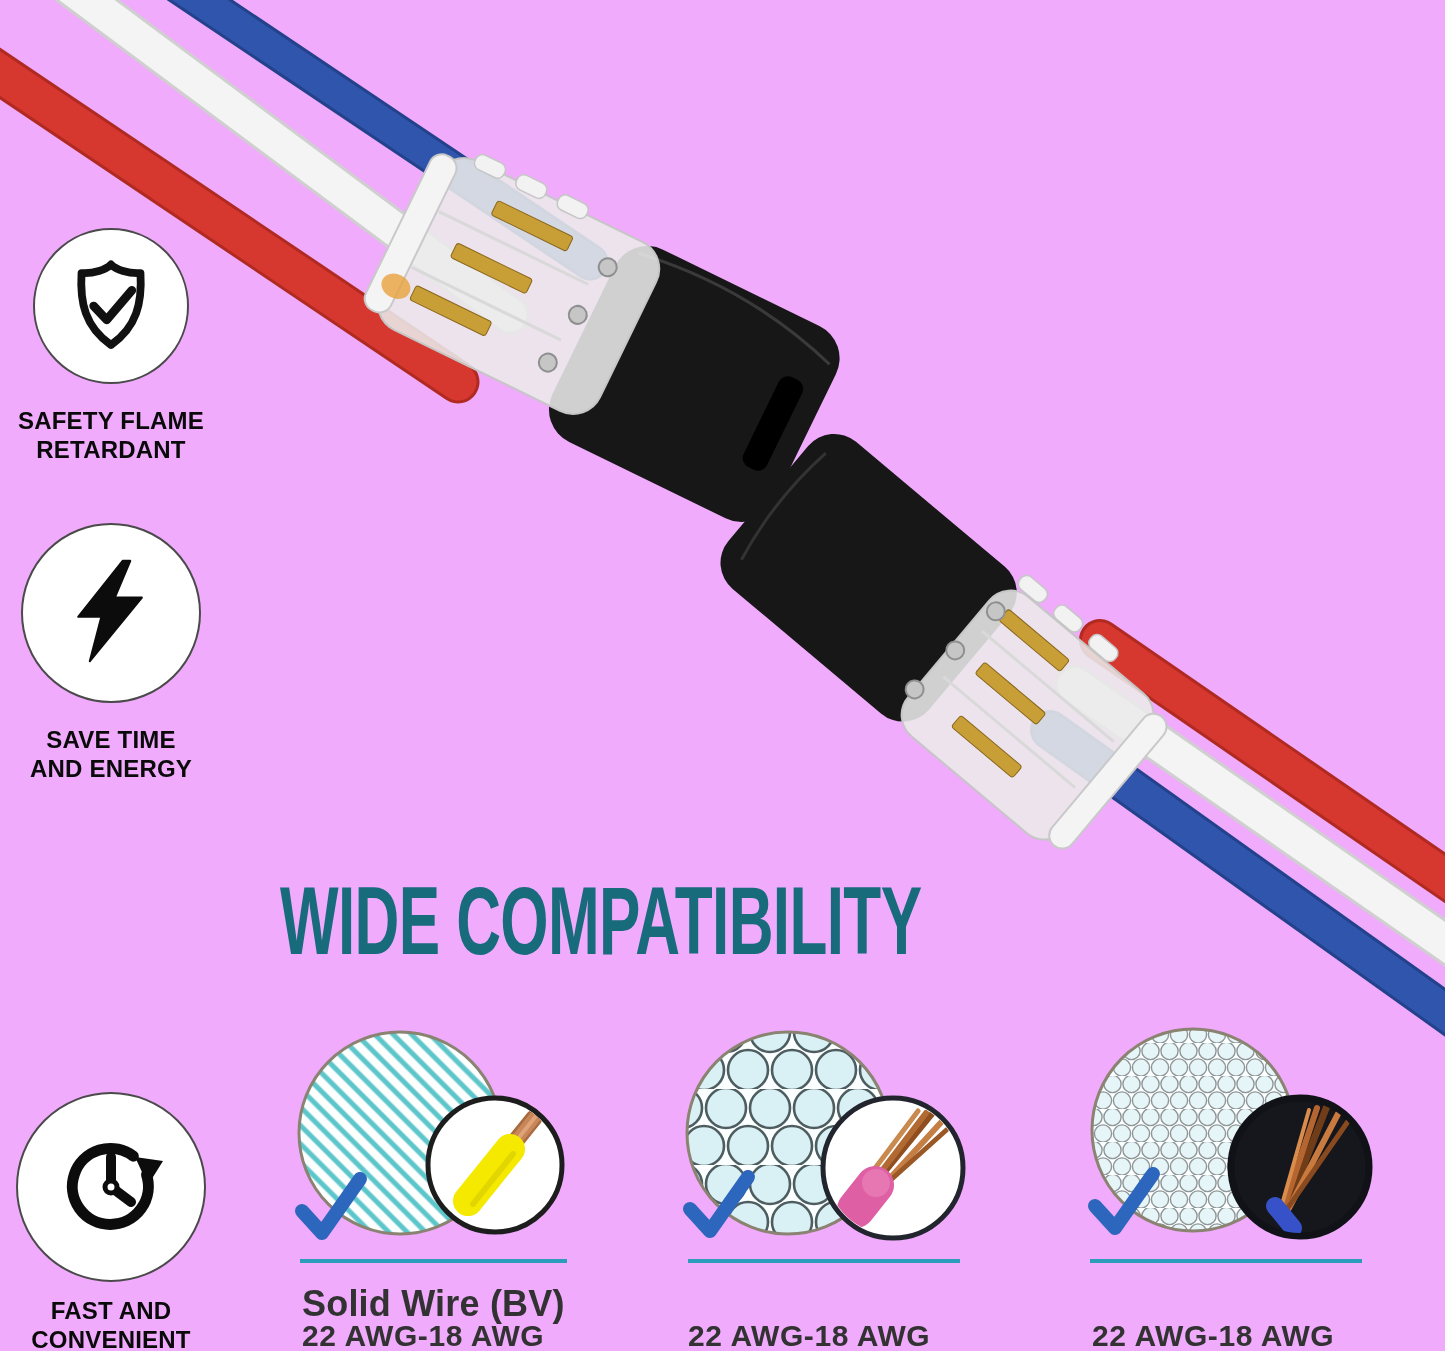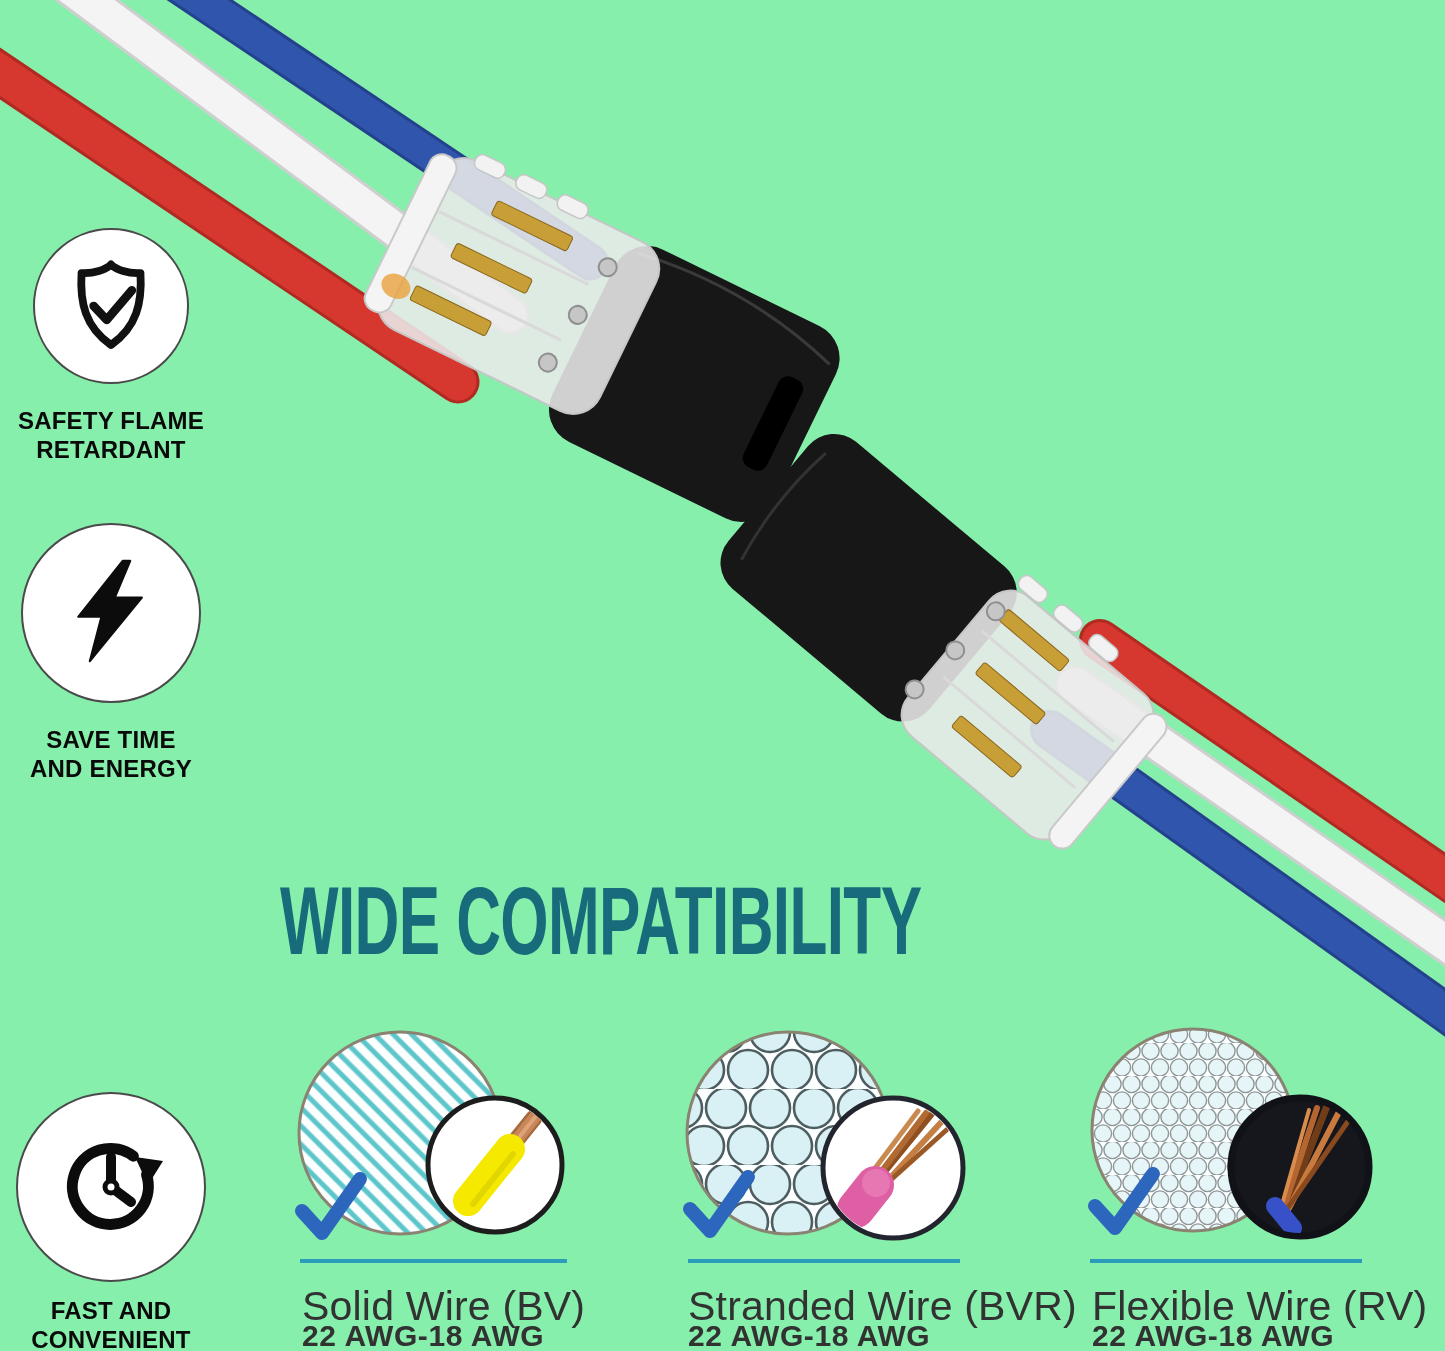--- a/index.html
+++ b/index.html
@@ -1,17 +1,17 @@
 <!DOCTYPE html>
 <html><head>
 <meta charset="utf-8">
 <style>
   html,body{margin:0;padding:0;background:#fff;}
   .canvas{
-    position:relative;width:1445px;height:1351px;background:#86efac;overflow:hidden;
+    position:relative;width:1445px;height:1351px;background:#f0abfc;overflow:hidden;
     font-family:"Liberation Sans", sans-serif;
   }
   svg{display:block;}
   .photo-layer{position:absolute;left:0;top:0;}
   
   .feature{position:absolute;left:8px;width:206px;text-align:center;}
   .icon-circle{
     margin:0 auto;border:2px solid #4a4a4a;border-radius:50%;
     display:flex;align-items:center;justify-content:center;background:#fff;
   }
@@ -27,21 +27,21 @@
   
   .title-wrap{position:absolute;left:280px;top:872px;width:1100px;}
   .main-title{
     margin:0;font-size:97px;font-weight:bold;line-height:1;
     transform:scaleX(0.64);transform-origin:left top;
     letter-spacing:-1px;white-space:nowrap;
   }
   
   .card-svg{position:absolute;}
   .divider{position:absolute;top:1259px;height:4px;background:#2b9dba;}
-  .wire-name{position:absolute;top:1283px;font-size:41px;font-weight:normal;color:#323232;letter-spacing:0.2px;}
+  .wire-name{position:absolute;top:1283px;font-size:36px;font-weight:bold;color:#323232;letter-spacing:0.2px;}
   .wire-gauge{position:absolute;top:1319px;font-size:30px;font-weight:bold;color:#323232;letter-spacing:0.6px;}
 </style>
 </head>
 <body>
 
 <div class="canvas">
 
   <svg class="photo-layer" width="1445" height="1351" viewBox="0 0 1445 1351">
 
     <g>
@@ -191,21 +191,20 @@
       <path d="M208 176 L266 100" stroke="#b26a33" stroke-width="6" stroke-linecap="round"></path>
       <path d="M220 176 L286 104" stroke="#c57f45" stroke-width="6" stroke-linecap="round"></path>
       <path d="M214 182 L292 112" stroke="#9a5826" stroke-width="5" stroke-linecap="round"></path>
       <path d="M204 170 L258 98" stroke="#c98a50" stroke-width="5" stroke-linecap="round"></path>
       <path d="M196 196 L215 172" stroke="#de5fa4" stroke-width="38" stroke-linecap="round"></path>
       <circle cx="216" cy="170" r="14" fill="#e87ab4" opacity="0.9"></circle>
     </g>
     <path d="M30 196 L50 218 L88 164" fill="none" stroke="#2d66bd" stroke-width="14" stroke-linecap="round" stroke-linejoin="round"></path>
   </svg>
   <div class="divider" style="left:688px;width:272px"></div>
-  <div class="wire-name" style="left:688px">Stranded Wire (BVR)</div>
   <div class="wire-gauge" style="left:688px">22 AWG-18 AWG</div>
 
   <svg class="card-svg" style="left:1065px;top:1010px" width="330" height="250" viewBox="0 0 330 250">
     <defs>
       <pattern id="p-mesh" patternUnits="userSpaceOnUse" width="19" height="33">
         <rect width="19" height="33" fill="#fbffff"></rect>
         <circle cx="9.5" cy="8" r="8.6" fill="#e6f5f7" stroke="#8f9698" stroke-width="1.4"></circle>
         <circle cx="0" cy="24.5" r="8.6" fill="#e6f5f7" stroke="#8f9698" stroke-width="1.4"></circle>
         <circle cx="19" cy="24.5" r="8.6" fill="#e6f5f7" stroke="#8f9698" stroke-width="1.4"></circle>
       </pattern>
@@ -219,16 +218,15 @@
       <path d="M222 198 L262 96" stroke="#713d18" stroke-width="7" stroke-linecap="round"></path>
       <path d="M218 200 L252 98" stroke="#b5652f" stroke-width="6" stroke-linecap="round"></path>
       <path d="M224 198 L274 102" stroke="#c97a3e" stroke-width="6" stroke-linecap="round"></path>
       <path d="M220 202 L284 110" stroke="#8a4a1f" stroke-width="5" stroke-linecap="round"></path>
       <path d="M216 198 L244 100" stroke="#d98c4c" stroke-width="4" stroke-linecap="round"></path>
       <path d="M210 196 L228 218" stroke="#3752c8" stroke-width="18" stroke-linecap="round"></path>
     </g>
     <path d="M30 196 L50 218 L88 164" fill="none" stroke="#2d66bd" stroke-width="14" stroke-linecap="round" stroke-linejoin="round"></path>
   </svg>
   <div class="divider" style="left:1090px;width:272px"></div>
-  <div class="wire-name" style="left:1092px">Flexible Wire (RV)</div>
   <div class="wire-gauge" style="left:1092px">22 AWG-18 AWG</div>
 
 </div>
 
 </body></html>

